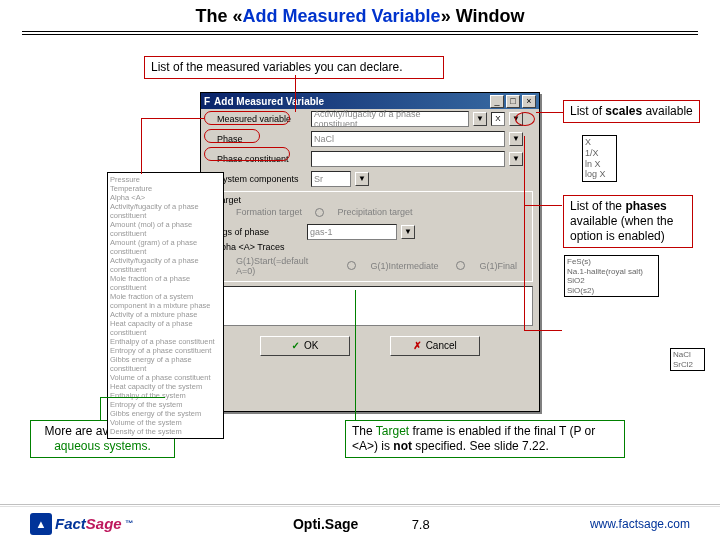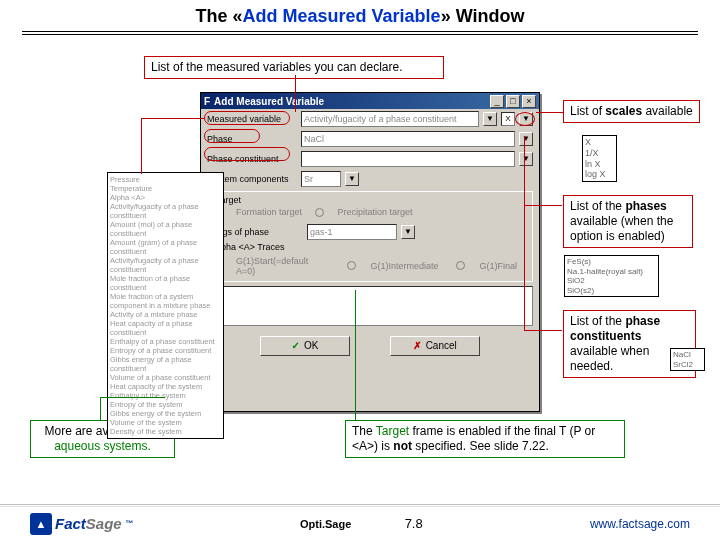--- a/index.html
+++ b/index.html
@@ -64,21 +64,21 @@
     border-right-color: #404040; border-bottom-color: #404040;
     margin-left: 2px;
     font-size: 9px;
     text-align: center;
     line-height: 11px;
     color: #000;
   }
   .row {
     display: flex;
     align-items: center;
-    padding: 2px 6px;
+    padding: 2px 16px;
     gap: 4px;
   }
   .lbl { width: 90px; font-size: 9px; }
   .field {
     flex: 1;
     background: #fff;
     border: 1px inset #808080;
     height: 16px;
     font-size: 9px;
     padding: 1px 2px;
@@ -185,33 +185,33 @@
     padding: 0 30px;
     font-size: 12px;
   }
   .logo {
     display: flex; align-items: center; gap: 3px;
     font-weight: bold; font-style: italic;
     color: #003399;
     font-size: 15px;
   }
   .logo .f { color: #003399; }
-  .logo .s { color: #737373; }
+  .logo .s { color: #be185d; }
   .logo-circle {
     width: 22px; height: 22px;
     background: #003399;
     color: #fff;
     border-radius: 3px;
     display: flex;
     align-items: center;
     justify-content: center;
     font-size: 11px;
     font-style: normal;
   }
-  .center-foot { font-weight: bold; font-size: 11px; }
+  .center-foot { font-weight: bold; font-size: 14px; }
   .url { color: #003399; font-size: 12px; }
 </style>
 </head>
 <body>
 
 <div class="slide">
   <div class="title">
     <span class="black q">The «</span><span class="blue">Add Measured Variable</span><span class="black q">» Window</span>
   </div>
   <hr class="hr">
@@ -222,23 +222,20 @@
   </div>
 
   <div class="callout" style="left:563px; top:100px;">
     <span>List of <span class="b">scales</span> available</span>
   </div>
 
   <div class="callout" style="left:563px; top:195px; width:130px;">
     <span>List of the <span class="b">phases</span> available (when the option is enabled)</span>
   </div>
 
-  <div class="callout" style="left:563px; top:310px; width:133px;">
-    <span>List of the <span class="b">phase constituents</span> available when needed.</span>
-  </div>
 
   <div class="callout green" style="left:30px; top:420px; text-align:center; width:145px;">
     <span>More are available for</span><br>
     <span style="color:#008000">aqueous systems.</span>
   </div>
 
   <div class="callout green" style="left:345px; top:420px; width:280px;">
     <span>The <span style="color:#008000">Target</span> frame is enabled if the final T (P or &lt;A&gt;) is <b>not</b> specified. See slide 7.22.</span>
   </div>
 

